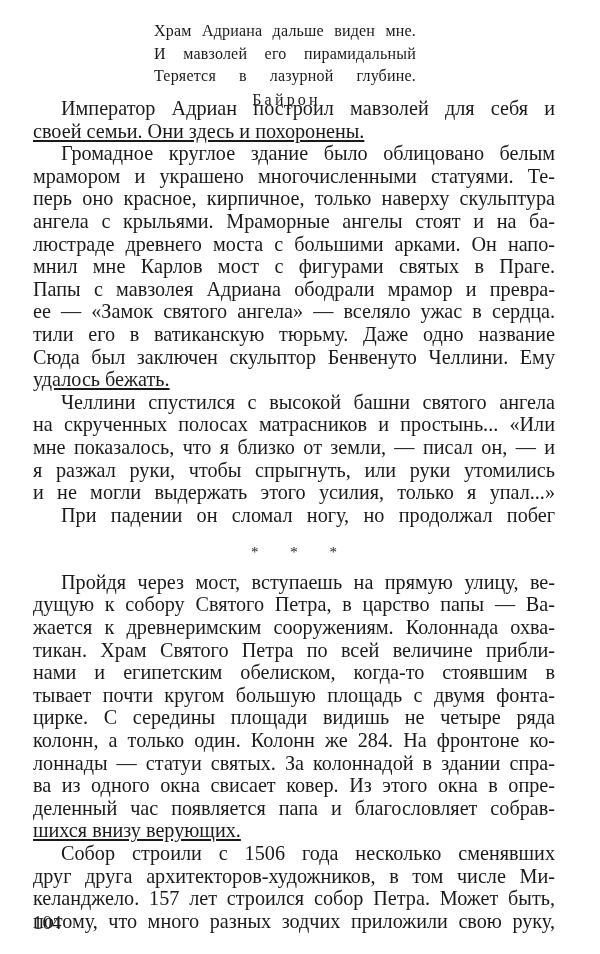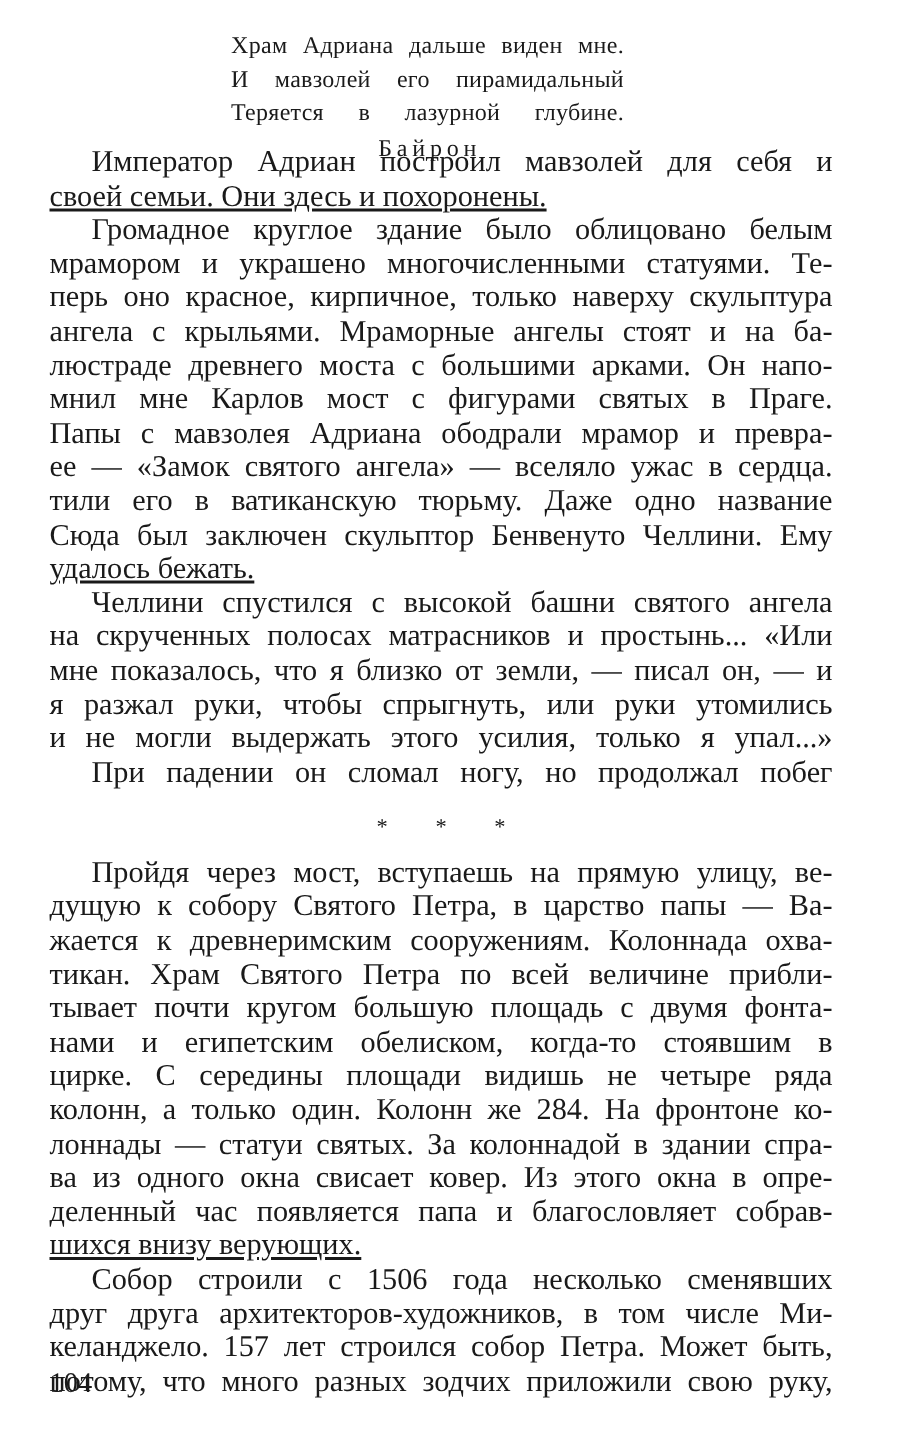--- a/index.html
+++ b/index.html
@@ -120,22 +120,22 @@
     <span class="line indent">При падении он сломал ногу, но продолжал побег</span>
   </div>
 
   <span class="separator">* * *</span>
 
   <div>
     <span class="line indent">Пройдя через мост, вступаешь на прямую улицу, ве-</span>
     <span class="line">дущую к собору Святого Петра, в царство папы — Ва-</span>
     <span class="line">жается к древнеримским сооружениям. Колоннада охва-</span>
     <span class="line">тикан. Храм Святого Петра по всей величине прибли-</span>
+    <span class="line">нами и египетским обелиском, когда-то стоявшим в</span>
     <span class="line">тывает почти кругом большую площадь с двумя фонта-</span>
-    <span class="line">нами и египетским обелиском, когда-то стоявшим в</span>
     <span class="line">цирке. С середины площади видишь не четыре ряда</span>
     <span class="line">колонн, а только один. Колонн же 284. На фронтоне ко-</span>
     <span class="line">лоннады — статуи святых. За колоннадой в здании спра-</span>
     <span class="line">ва из одного окна свисает ковер. Из этого окна в опре-</span>
     <span class="line">деленный час появляется папа и благословляет собрав-</span>
     <span class="line last">шихся внизу верующих.</span>
   </div>
 
   <div>
     <span class="line indent">Собор строили с 1506 года несколько сменявших</span>

